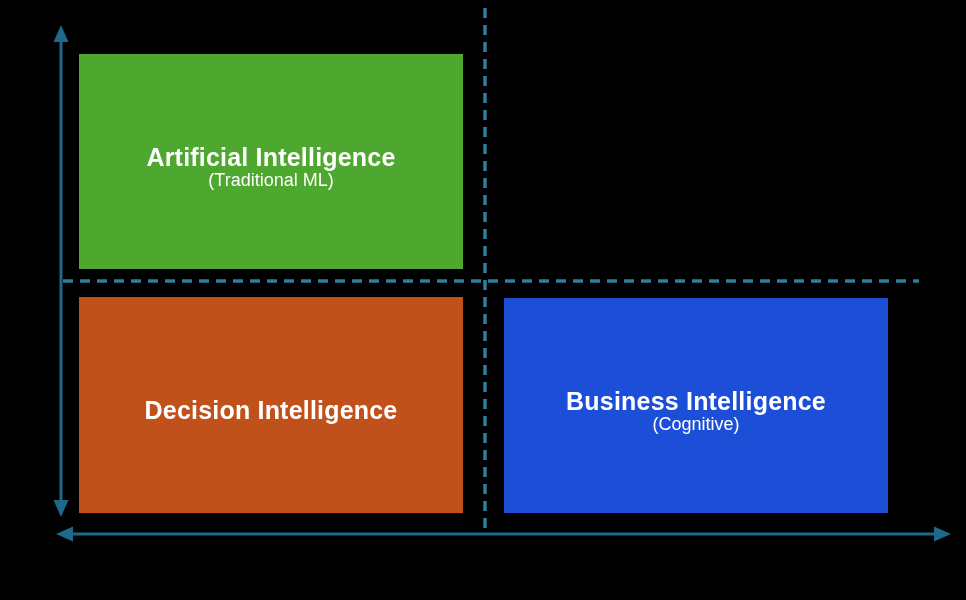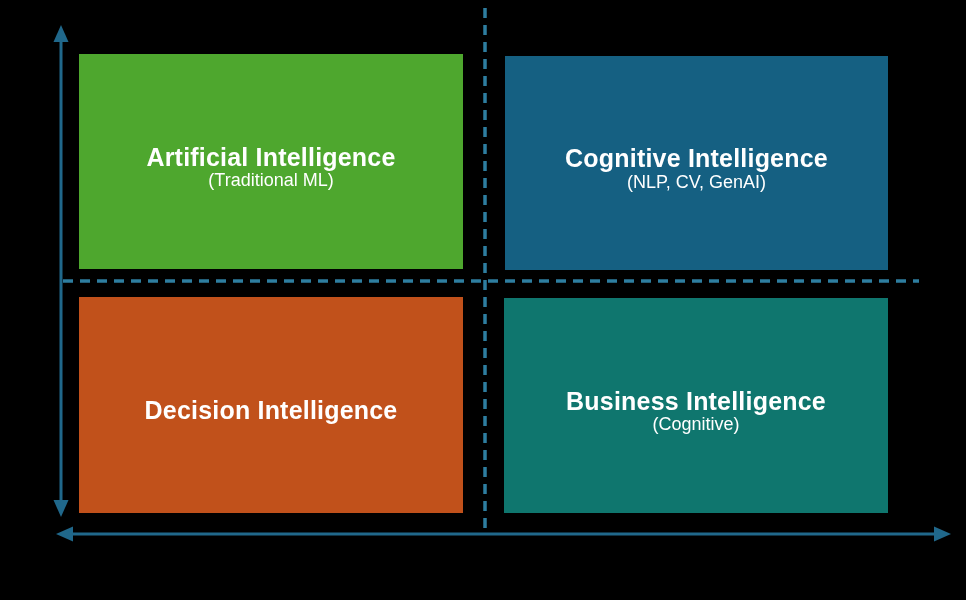--- a/index.html
+++ b/index.html
@@ -70,27 +70,23 @@
     <line class="axis-line" x1="71" y1="534" x2="936" y2="534"></line>
     <polygon class="axis-head" points="56,534 73,526.5 73,541.5"></polygon>
     <polygon class="axis-head" points="951,534 934,526.5 934,541.5"></polygon>
   </svg>
 
   <div class="quadrant quadrant-tl" style="background-color: rgb(78, 167, 46);">
     <div class="q-title">Artificial Intelligence</div>
     <div class="q-sub">(Traditional ML)</div>
   </div>
 
-  <div class="quadrant quadrant-tr" style="background-color: rgb(21, 96, 130);">
-    <div class="q-title">Cognitive Intelligence</div>
-    <div class="q-sub">(NLP, CV, GenAI)</div>
-  </div>
 
   <div class="quadrant quadrant-bl" style="background-color: rgb(193, 81, 27);">
     <div class="q-title">Decision Intelligence</div>
   </div>
 
-  <div class="quadrant quadrant-br" style="background-color: #0f766e;">
+  <div class="quadrant quadrant-br" style="background-color: #1d4ed8;">
     <div class="q-title">Business Intelligence</div>
     <div class="q-sub">(Cognitive)</div>
   </div>
 
 </div>
 
 </body></html>

